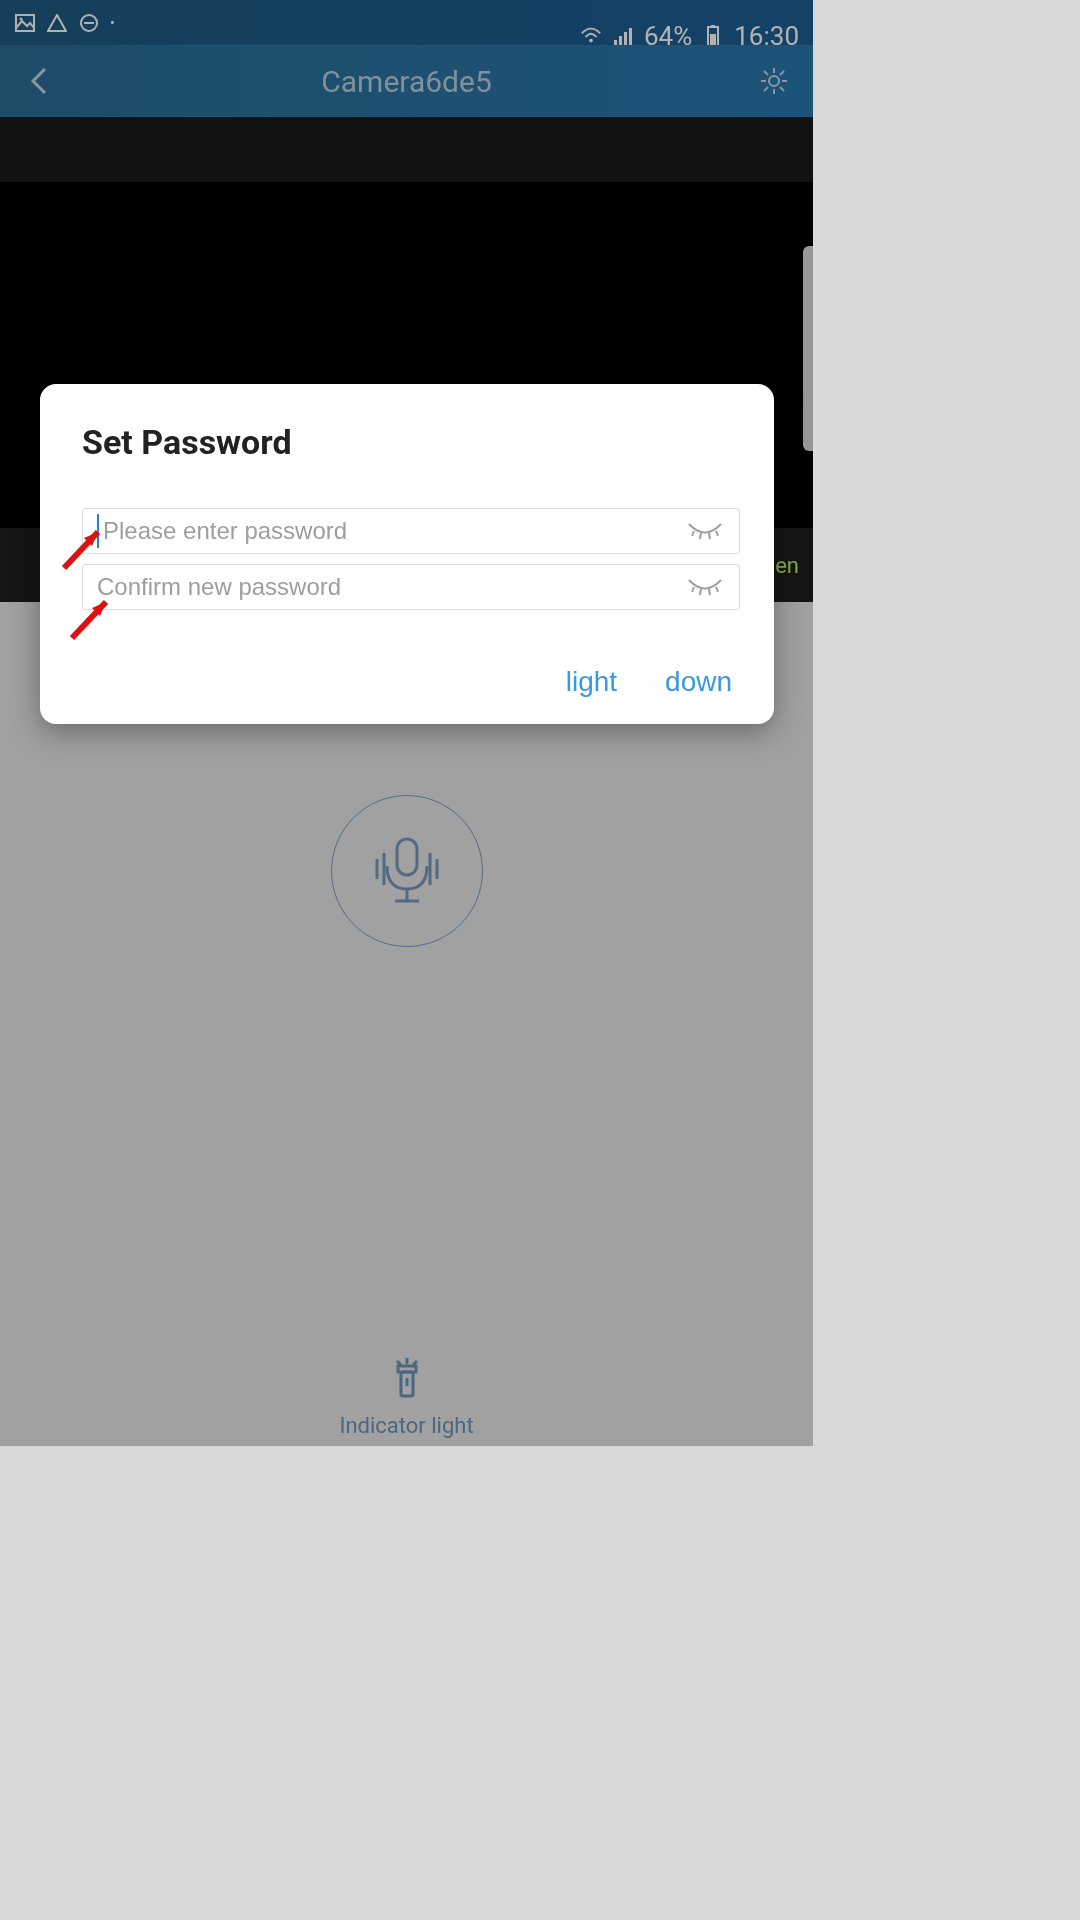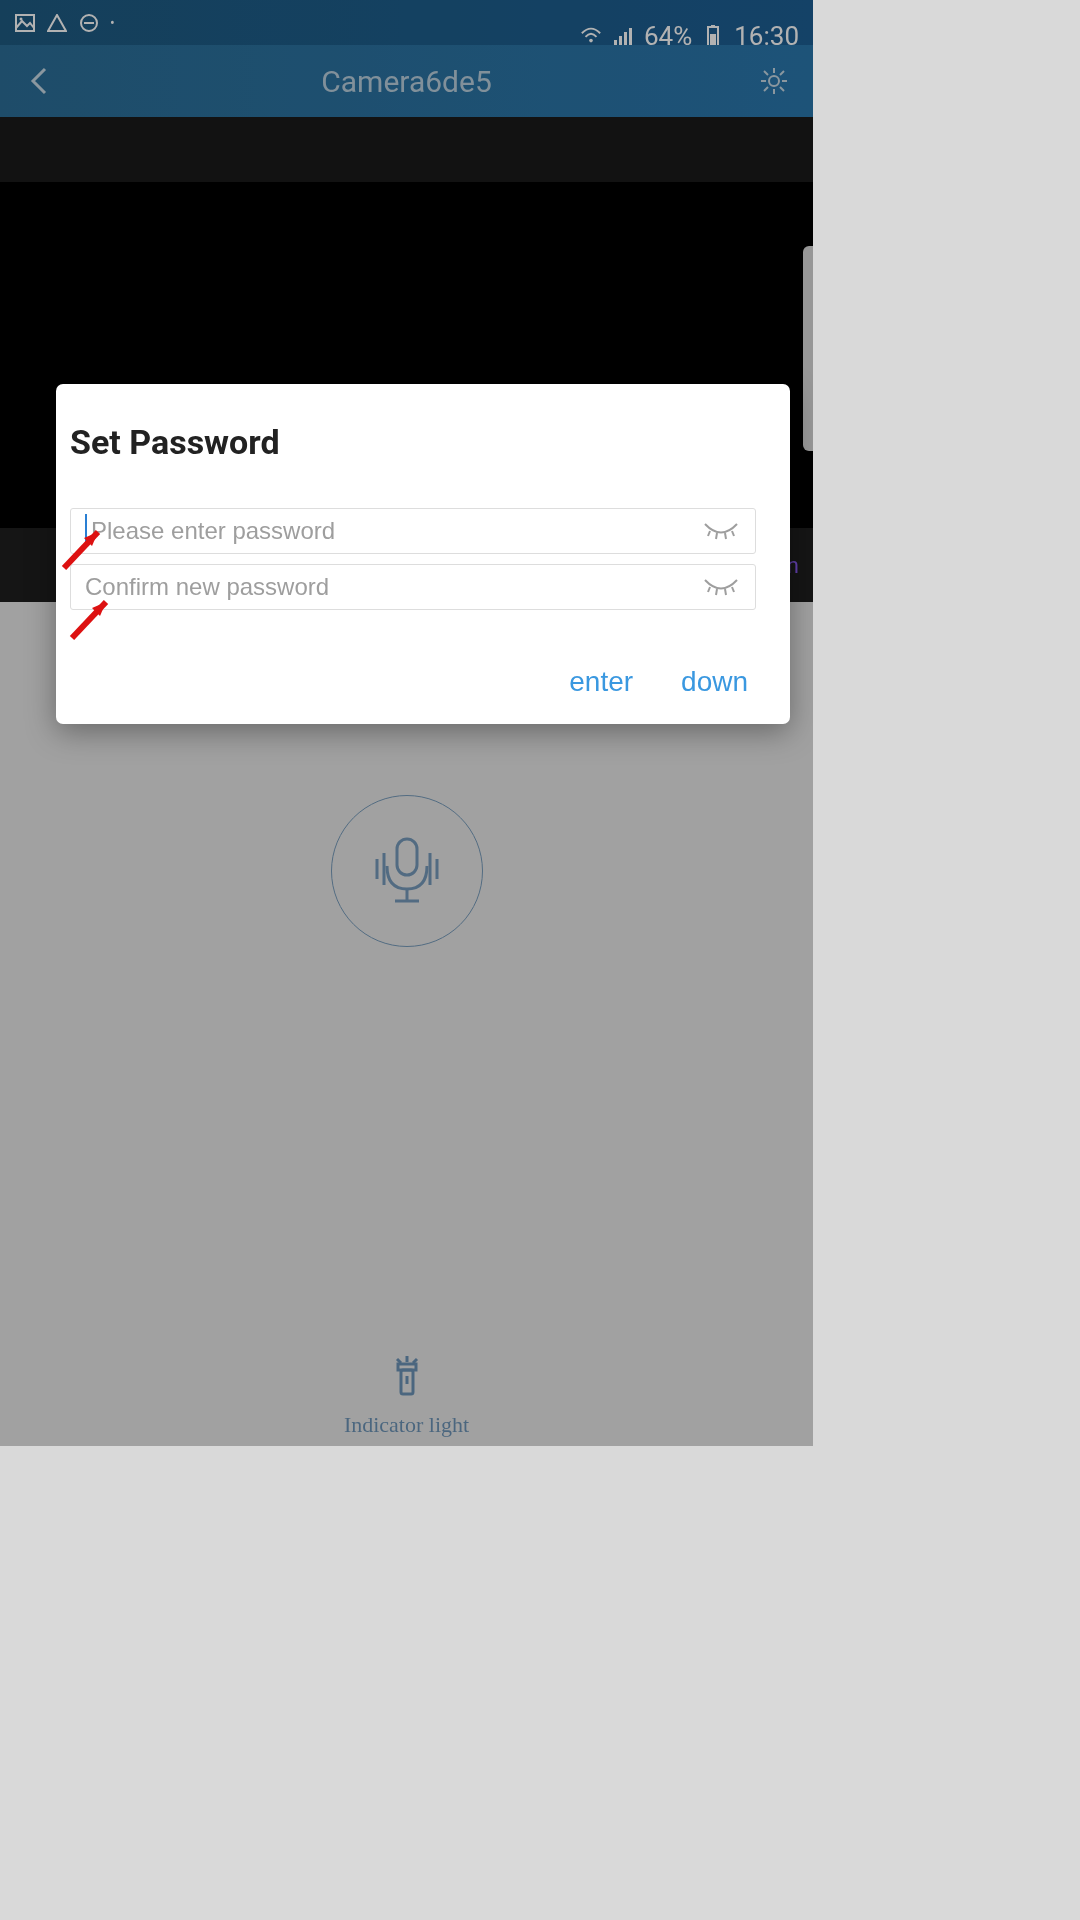--- a/index.html
+++ b/index.html
@@ -12,32 +12,32 @@
   .s-icon { width:22px; height:22px; display:inline-flex; align-items:center; justify-content:center; }
 
   .header { position:absolute; top:45px; left:0; right:0; height:72px; background: linear-gradient(90deg,#2b6e97,#2a77ad); display:flex; align-items:center; justify-content:space-between; padding:9px 22px; color:#c7d9e4; }
   .header .title { flex:1; text-align:center; font-size:30px; color:#b9cfdd; }
   .back, .gear { width:34px; height:34px; display:flex; align-items:center; justify-content:center; }
 
   .dark-strip { position:absolute; top:117px; left:0; right:0; height:65px; background:#1b1b1b; }
   .video-area { position:absolute; top:182px; left:0; right:0; height:346px; background:#000; }
   .video-tab { position:absolute; left:803px; top:246px; width:14px; height:205px; background:#d8d8d8; border-radius:6px 0 0 6px; }
   .strip2 { position:absolute; top:528px; left:0; right:0; height:74px; background:#1f1f1f; color:#ccc; display:flex; align-items:center; justify-content:flex-end; padding-right:14px; font-size:22px; }
-  .hidden-text { color:#8b5cf6; }
+  .hidden-text { color:#bef264; }
 
   .lower-panel { position:absolute; top:602px; left:0; right:0; bottom:0; background:#e7e7e7; }
 
   .dim-overlay { position:absolute; inset:0; background:rgba(0,0,0,0.30); }
 
   .mic-wrap { position:absolute; left:50%; top:795px; transform:translateX(-50%); width:152px; height:152px; border:1px solid #1b5d96; border-radius:50%; display:flex; align-items:center; justify-content:center; opacity:0.55; }
 
-  .bottom-controls { position:absolute; left:0; right:0; bottom:0; height:120px; display:flex; justify-content:space-around; align-items:flex-end; padding-bottom:8px; color:#1b5d96; font-size:22px; opacity:0.6;font-family:Liberation Serif, serif; }
+  .bottom-controls { position:absolute; left:0; right:0; bottom:0; height:120px; display:flex; justify-content:space-around; align-items:flex-end; padding-bottom:8px; color:#1b5d96; font-size:22px; opacity:0.6; }
   .bctrl { display:flex; flex-direction:column; align-items:center; gap:8px; }
 
-  .dialog { position:absolute; left:40px; top:384px; width:734px; background:#fff; border-radius:7px; padding:38px 34px 26px 14px; box-shadow:0 8px 30px rgba(0,0,0,0.35); z-index:10;margin-left:16px; }
+  .dialog { position:absolute; left:40px; top:384px; width:734px; background:#fff; border-radius:16px; padding:38px 34px 26px 42px; box-shadow:0 8px 30px rgba(0,0,0,0.35); z-index:10; }
   .dialog h2 { font-size:34px; font-weight:700; color:#222; margin-bottom:46px; }
   .field { width:100%; height:46px; border:1px solid #ddd; border-radius:3px; display:flex; align-items:center; padding:0 14px; margin-bottom:10px; position:relative; }
   .field input { flex:1; border:none; outline:none; font-size:24px; color:#333; background:transparent; }
   .field input::placeholder { color:#9e9e9e; }
   .eye { width:40px; height:24px; display:flex; align-items:center; justify-content:center; color:#9e9e9e; }
   .cursor { display:inline-block; width:2px; height:34px; background:#2a7fd3; margin-right:4px; }
   .dlg-actions { display:flex; justify-content:flex-end; gap:48px; margin-top:56px; padding-right:8px; }
   .dlg-actions button { background:none; border:none; color:#3a98e0; font-size:28px; font-weight:500; cursor:pointer; }
 
   .arrow { position:absolute; z-index:20; pointer-events:none; }
@@ -194,21 +194,21 @@
             <line x1="8" y1="10" x2="6" y2="15"></line>
             <line x1="15" y1="12" x2="14" y2="18"></line>
             <line x1="23" y1="12" x2="24" y2="18"></line>
             <line x1="30" y1="10" x2="32" y2="15"></line>
           </g>
         </svg>
     </span>
   </div>
 
   <div class="dlg-actions">
-    <button>enter</button>
+    <button>light</button>
     <button>down</button>
   </div>
 </div>
 
 <svg class="arrow" style="left:56px; top:520px;" width="60" height="56">
   <path class="annotation-arrow" d="M8 48 L42 12"></path>
   <polygon class="annotation-head" points="42,12 28,18 36,26"></polygon>
 </svg>
 <svg class="arrow" style="left:64px; top:590px;" width="60" height="56">
   <path class="annotation-arrow" d="M8 48 L42 12"></path>

